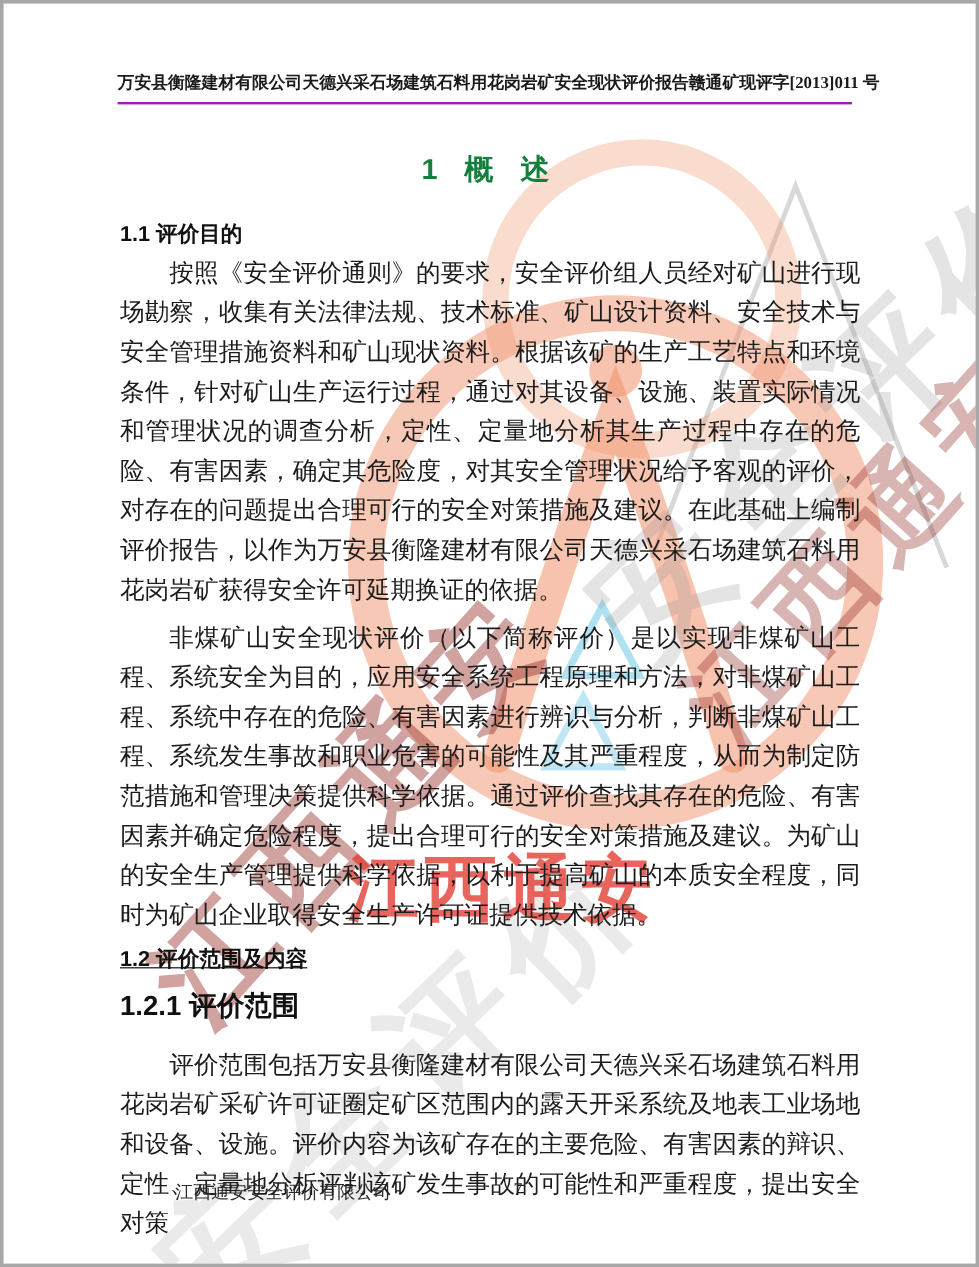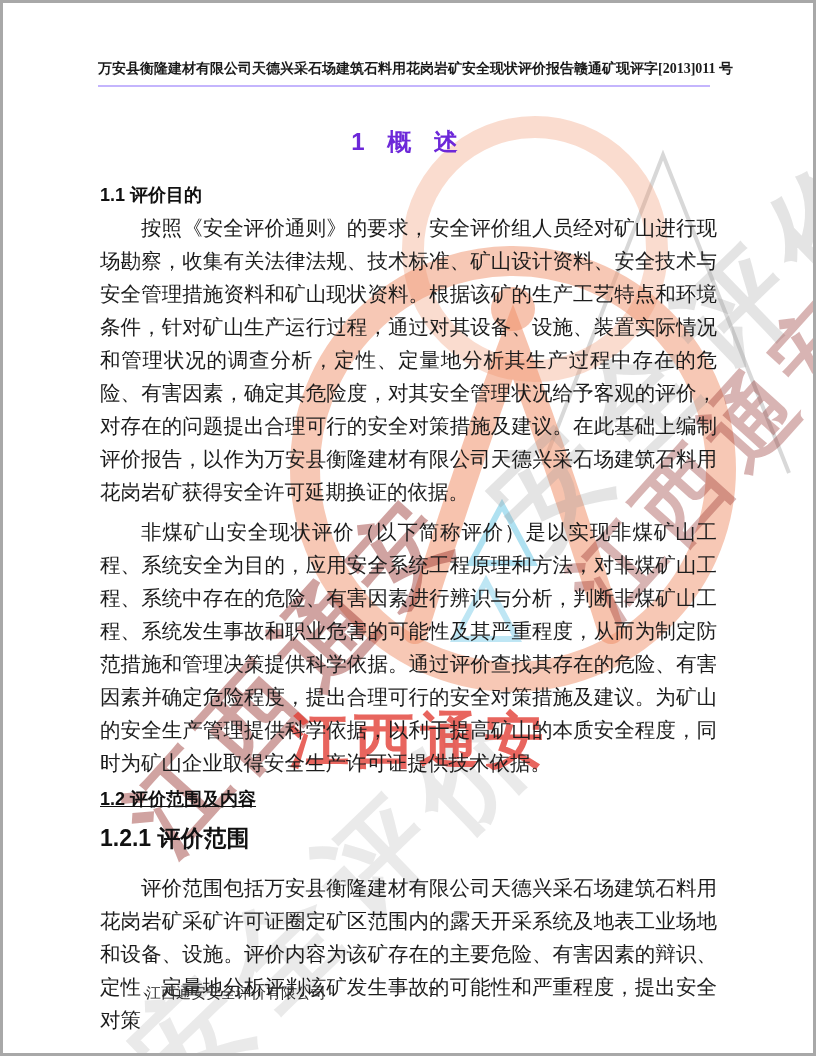--- a/index.html
+++ b/index.html
@@ -49,35 +49,35 @@
     color: rgba(150, 150, 150, 0.20);
     transform: rotate(-44deg); transform-origin: left top;
   }
 
   
   .hdr {
     position: absolute; z-index: 1;
     left: 95px; top: 57px; width: 612px;
     display: flex; justify-content: space-between; align-items: flex-end;
     font-size: 14px; font-weight: bold; color: #1a1a1a;
-    padding-bottom: 7px; border-bottom: 2px solid #c4b5fd;
+    padding-bottom: 7px; border-bottom: 2px solid #a21caf;
     white-space: nowrap;
   }
 
   
   .content {
     position: absolute; z-index: 1;
     left: 97px; top: 0; width: 617px;
     color: #1c1c1c;
   }
   .doc-title {
     margin: 121px 0 0 0;
     font-family: "Liberation Sans", sans-serif;
     font-size: 24px; font-weight: bold; text-align: center;
-    letter-spacing: 8px; line-height: 36px; color: #6d28d9;
+    letter-spacing: 8px; line-height: 36px; color: #15803d;
   }
   .h2 {
     font-family: "Liberation Sans", sans-serif;
     font-size: 18px; font-weight: bold; line-height: 33px; color: #111;
     margin: 0;
   }
   .h2-11 { margin-top: 19px; }
   .h2-12 { margin-top: 3px; text-decoration: underline; }
   .h3 {
     font-family: Liberation Sans, sans-serif;

